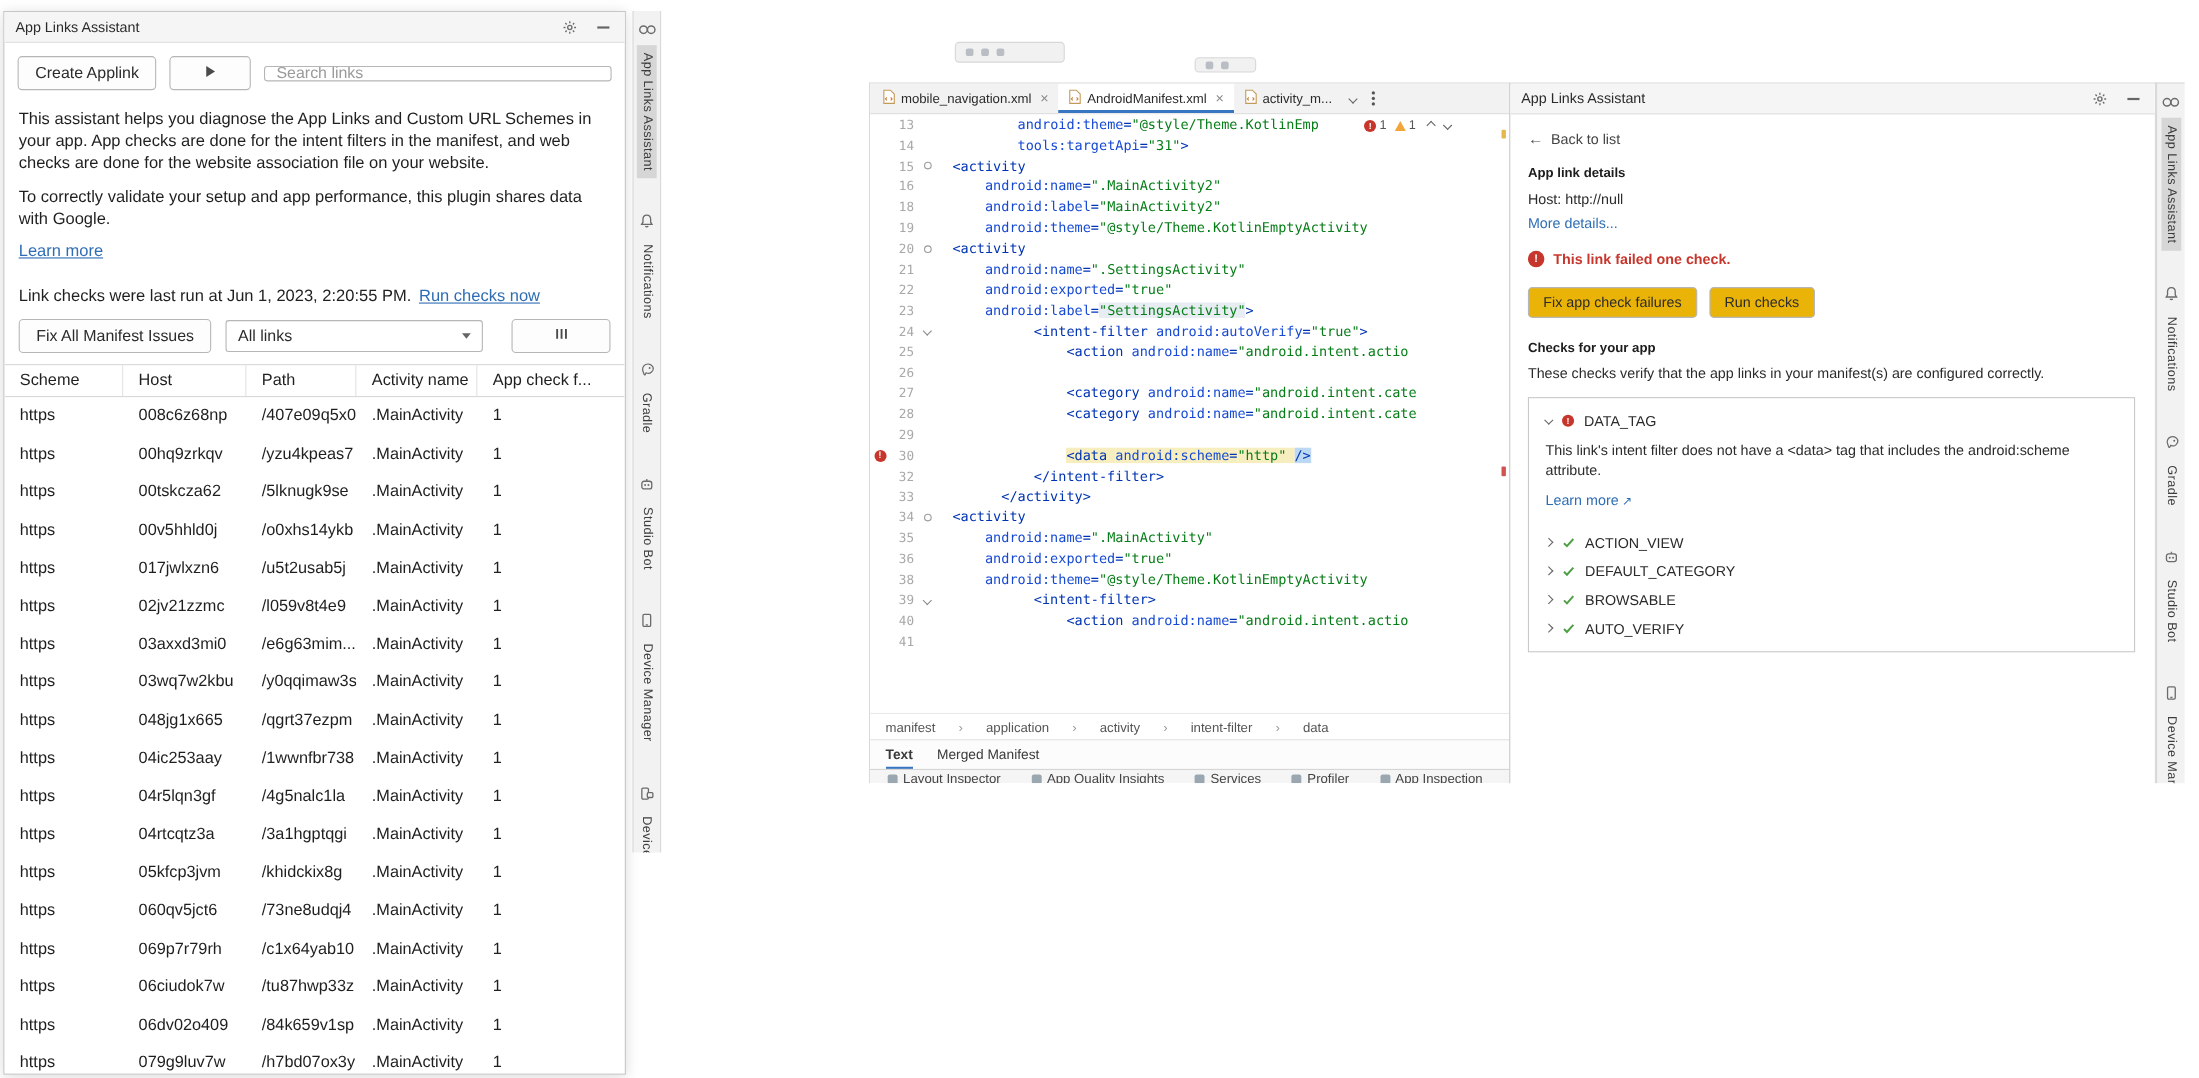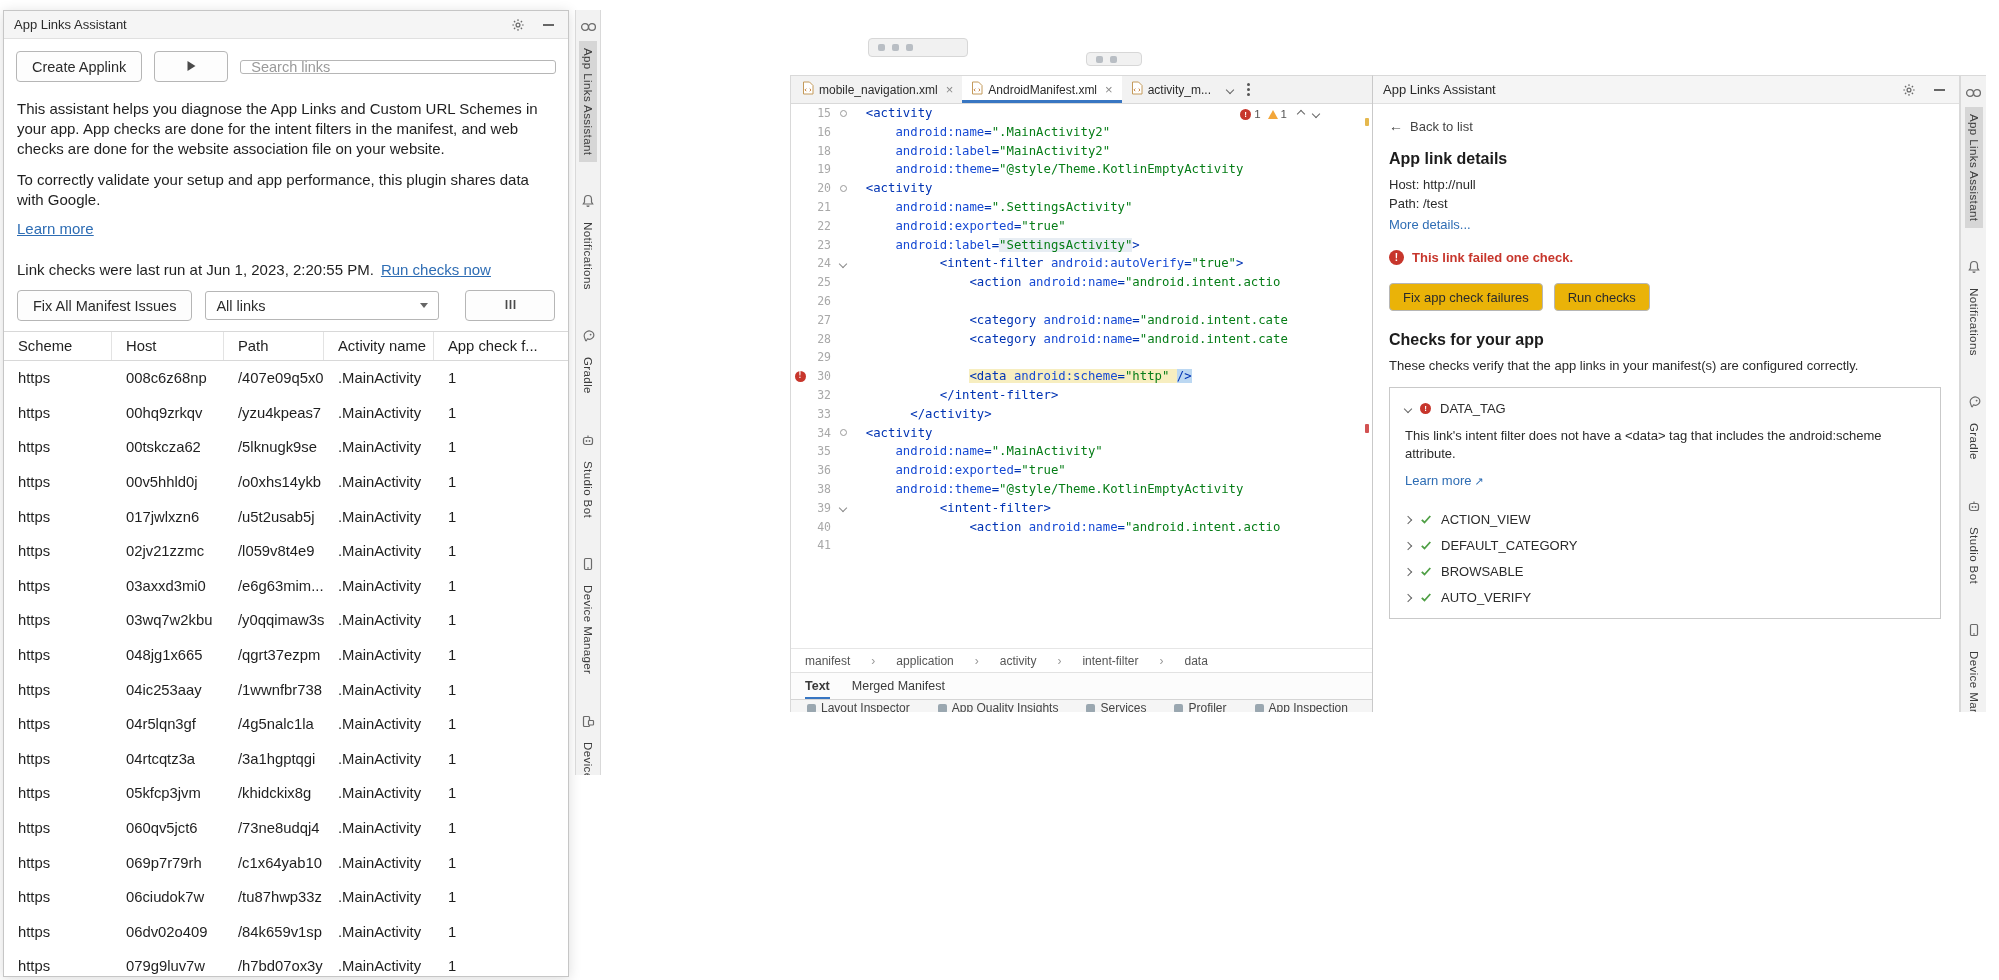--- a/index.html
+++ b/index.html
@@ -96,21 +96,21 @@
   .btab.sel{font-weight:700;box-shadow:inset 0 -2px 0 var(--accent,#3876c2)}
   .clipped-bar{height:13px;flex:0 0 13px;border-top:1px solid #d5d5d5;background:#f5f5f5;display:flex;gap:28px;padding:4px 0 0 16px;overflow:hidden;font-size:12px;color:#444;white-space:nowrap}
   .cb-item{display:flex;align-items:center;gap:5px}
   .cb-ico{width:9px;height:9px;border-radius:2px;background:#9aa7b0;display:inline-block}
 
   
   #assistant{position:absolute;left:1372px;top:75px;width:588px;height:637px;background:#fff;border-top:1px solid #d9d9d9;border-left:1px solid #c9c9c9;border-right:1px solid #d9d9d9;display:flex;flex-direction:column;overflow:hidden}
   .as-content{padding:14px 16px;font-size:13px;color:#2b2b2b;overflow:hidden}
   .back{display:flex;align-items:center;gap:7px;color:#444;font-size:13px;margin-bottom:16px}
   .arrow-glyph{font-size:14px;color:#444}
-  .as-h{font-size:16px;font-weight:700;color:#1c1c1c;margin:2px 0 8px}
+  .as-h{font-size:12px;font-weight:700;color:#1c1c1c;margin:2px 0 8px}
   .kv{line-height:18.5px}
   .as-link{display:inline-block;margin:4px 0 14px}
   .failed{display:flex;align-items:center;gap:8px;color:var(--error,#c7362c);font-weight:700;font-size:13px;margin:4px 0 18px}
   .as-buttons{display:flex;gap:11px;margin-bottom:20px}
   .as-btn{font-size:13px;height:28px;padding:0 13px;background:#eab308;border:1px solid #b6b6b6;border-radius:4px;font-family:inherit;color:#2b2b2b}
   .checks-desc{font-size:13px;line-height:18px;margin:8px 0 12px;max-width:530px}
   .checks-box{border:1px solid #c9c9c9;padding:13px 15px;margin-right:2px}
   .crow{display:flex;align-items:center;gap:9px;font-size:13px}
   .check-desc{margin:11px 0 10px;line-height:18px;max-width:480px}
   .cl-learn{display:inline-block;margin-bottom:13px}
@@ -464,20 +464,22 @@
         </span>
         <span class="tab-extra kebab">
           <i></i>
           <i></i>
           <i></i>
         </span>
       </div>
 
     <div class="code-wrap">
       <div id="code">
+          <div class="code-line"><span class="gut-icon"></span><span class="gut-num">13</span><span class="gut-fold"></span><span class="code-text"><span>          </span><span class="tk-attr">android:theme</span><span class="tk-tag">=</span><span class="tk-val">"@style/Theme.KotlinEmp</span></span></div>
+          <div class="code-line"><span class="gut-icon"></span><span class="gut-num">14</span><span class="gut-fold"></span><span class="code-text"><span>          </span><span class="tk-attr">tools:targetApi</span><span class="tk-tag">=</span><span class="tk-val">"31"</span><span class="tk-tag">&gt;</span></span></div>
           <div class="code-line"><span class="gut-icon"></span><span class="gut-num">15</span><span class="gut-fold"><span class="gut-circle"></span></span><span class="code-text"><span>  </span><span class="tk-tag">&lt;activity</span></span></div>
           <div class="code-line"><span class="gut-icon"></span><span class="gut-num">16</span><span class="gut-fold"></span><span class="code-text"><span>      </span><span class="tk-attr">android:name</span><span class="tk-tag">=</span><span class="tk-val">".MainActivity2"</span></span></div>
           <div class="code-line"><span class="gut-icon"></span><span class="gut-num">18</span><span class="gut-fold"></span><span class="code-text"><span>      </span><span class="tk-attr">android:label</span><span class="tk-tag">=</span><span class="tk-val">"MainActivity2"</span></span></div>
           <div class="code-line"><span class="gut-icon"></span><span class="gut-num">19</span><span class="gut-fold"></span><span class="code-text"><span>      </span><span class="tk-attr">android:theme</span><span class="tk-tag">=</span><span class="tk-val">"@style/Theme.KotlinEmptyActivity</span></span></div>
           <div class="code-line"><span class="gut-icon"></span><span class="gut-num">20</span><span class="gut-fold"><span class="gut-circle"></span></span><span class="code-text"><span>  </span><span class="tk-tag">&lt;activity</span></span></div>
           <div class="code-line"><span class="gut-icon"></span><span class="gut-num">21</span><span class="gut-fold"></span><span class="code-text"><span>      </span><span class="tk-attr">android:name</span><span class="tk-tag">=</span><span class="tk-val">".SettingsActivity"</span></span></div>
           <div class="code-line"><span class="gut-icon"></span><span class="gut-num">22</span><span class="gut-fold"></span><span class="code-text"><span>      </span><span class="tk-attr">android:exported</span><span class="tk-tag">=</span><span class="tk-val">"true"</span></span></div>
           <div class="code-line"><span class="gut-icon"></span><span class="gut-num">23</span><span class="gut-fold"></span><span class="code-text"><span>      </span><span class="tk-attr">android:label</span><span class="tk-tag">=</span><span class="tk-val bg-gr">"SettingsActivity"</span><span class="tk-tag">&gt;</span></span></div>
           <div class="code-line"><span class="gut-icon"></span><span class="gut-num">24</span><span class="gut-fold"><span class="chev chev-down" style="border-color:#8a8a8a"></span></span><span class="code-text"><span>            </span><span class="tk-tag">&lt;intent-filter </span><span class="tk-attr">android:autoVerify</span><span class="tk-tag">=</span><span class="tk-val">"true"</span><span class="tk-tag">&gt;</span></span></div>
           <div class="code-line"><span class="gut-icon"></span><span class="gut-num">25</span><span class="gut-fold"></span><span class="code-text"><span>                </span><span class="tk-tag">&lt;action </span><span class="tk-attr">android:name</span><span class="tk-tag">=</span><span class="tk-val">"android.intent.actio</span></span></div>
@@ -573,21 +575,20 @@
     </header>
 
     <div class="as-content">
       <div class="back">
         <span class="arrow-glyph">←</span>
         <span>Back to list</span>
       </div>
 
       <h2 class="as-h">App link details</h2>
       <div class="kv">Host: http://null</div>
-      <div class="kv">Path: /test</div>
       <a class="link as-link">More details...</a>
 
       <div class="failed">
         <span class="err-badge">!</span>
         <span>This link failed one check.</span>
       </div>
 
       <div class="as-buttons">
         <button class="as-btn">Fix app check failures</button>
         <button class="as-btn">Run checks</button>

